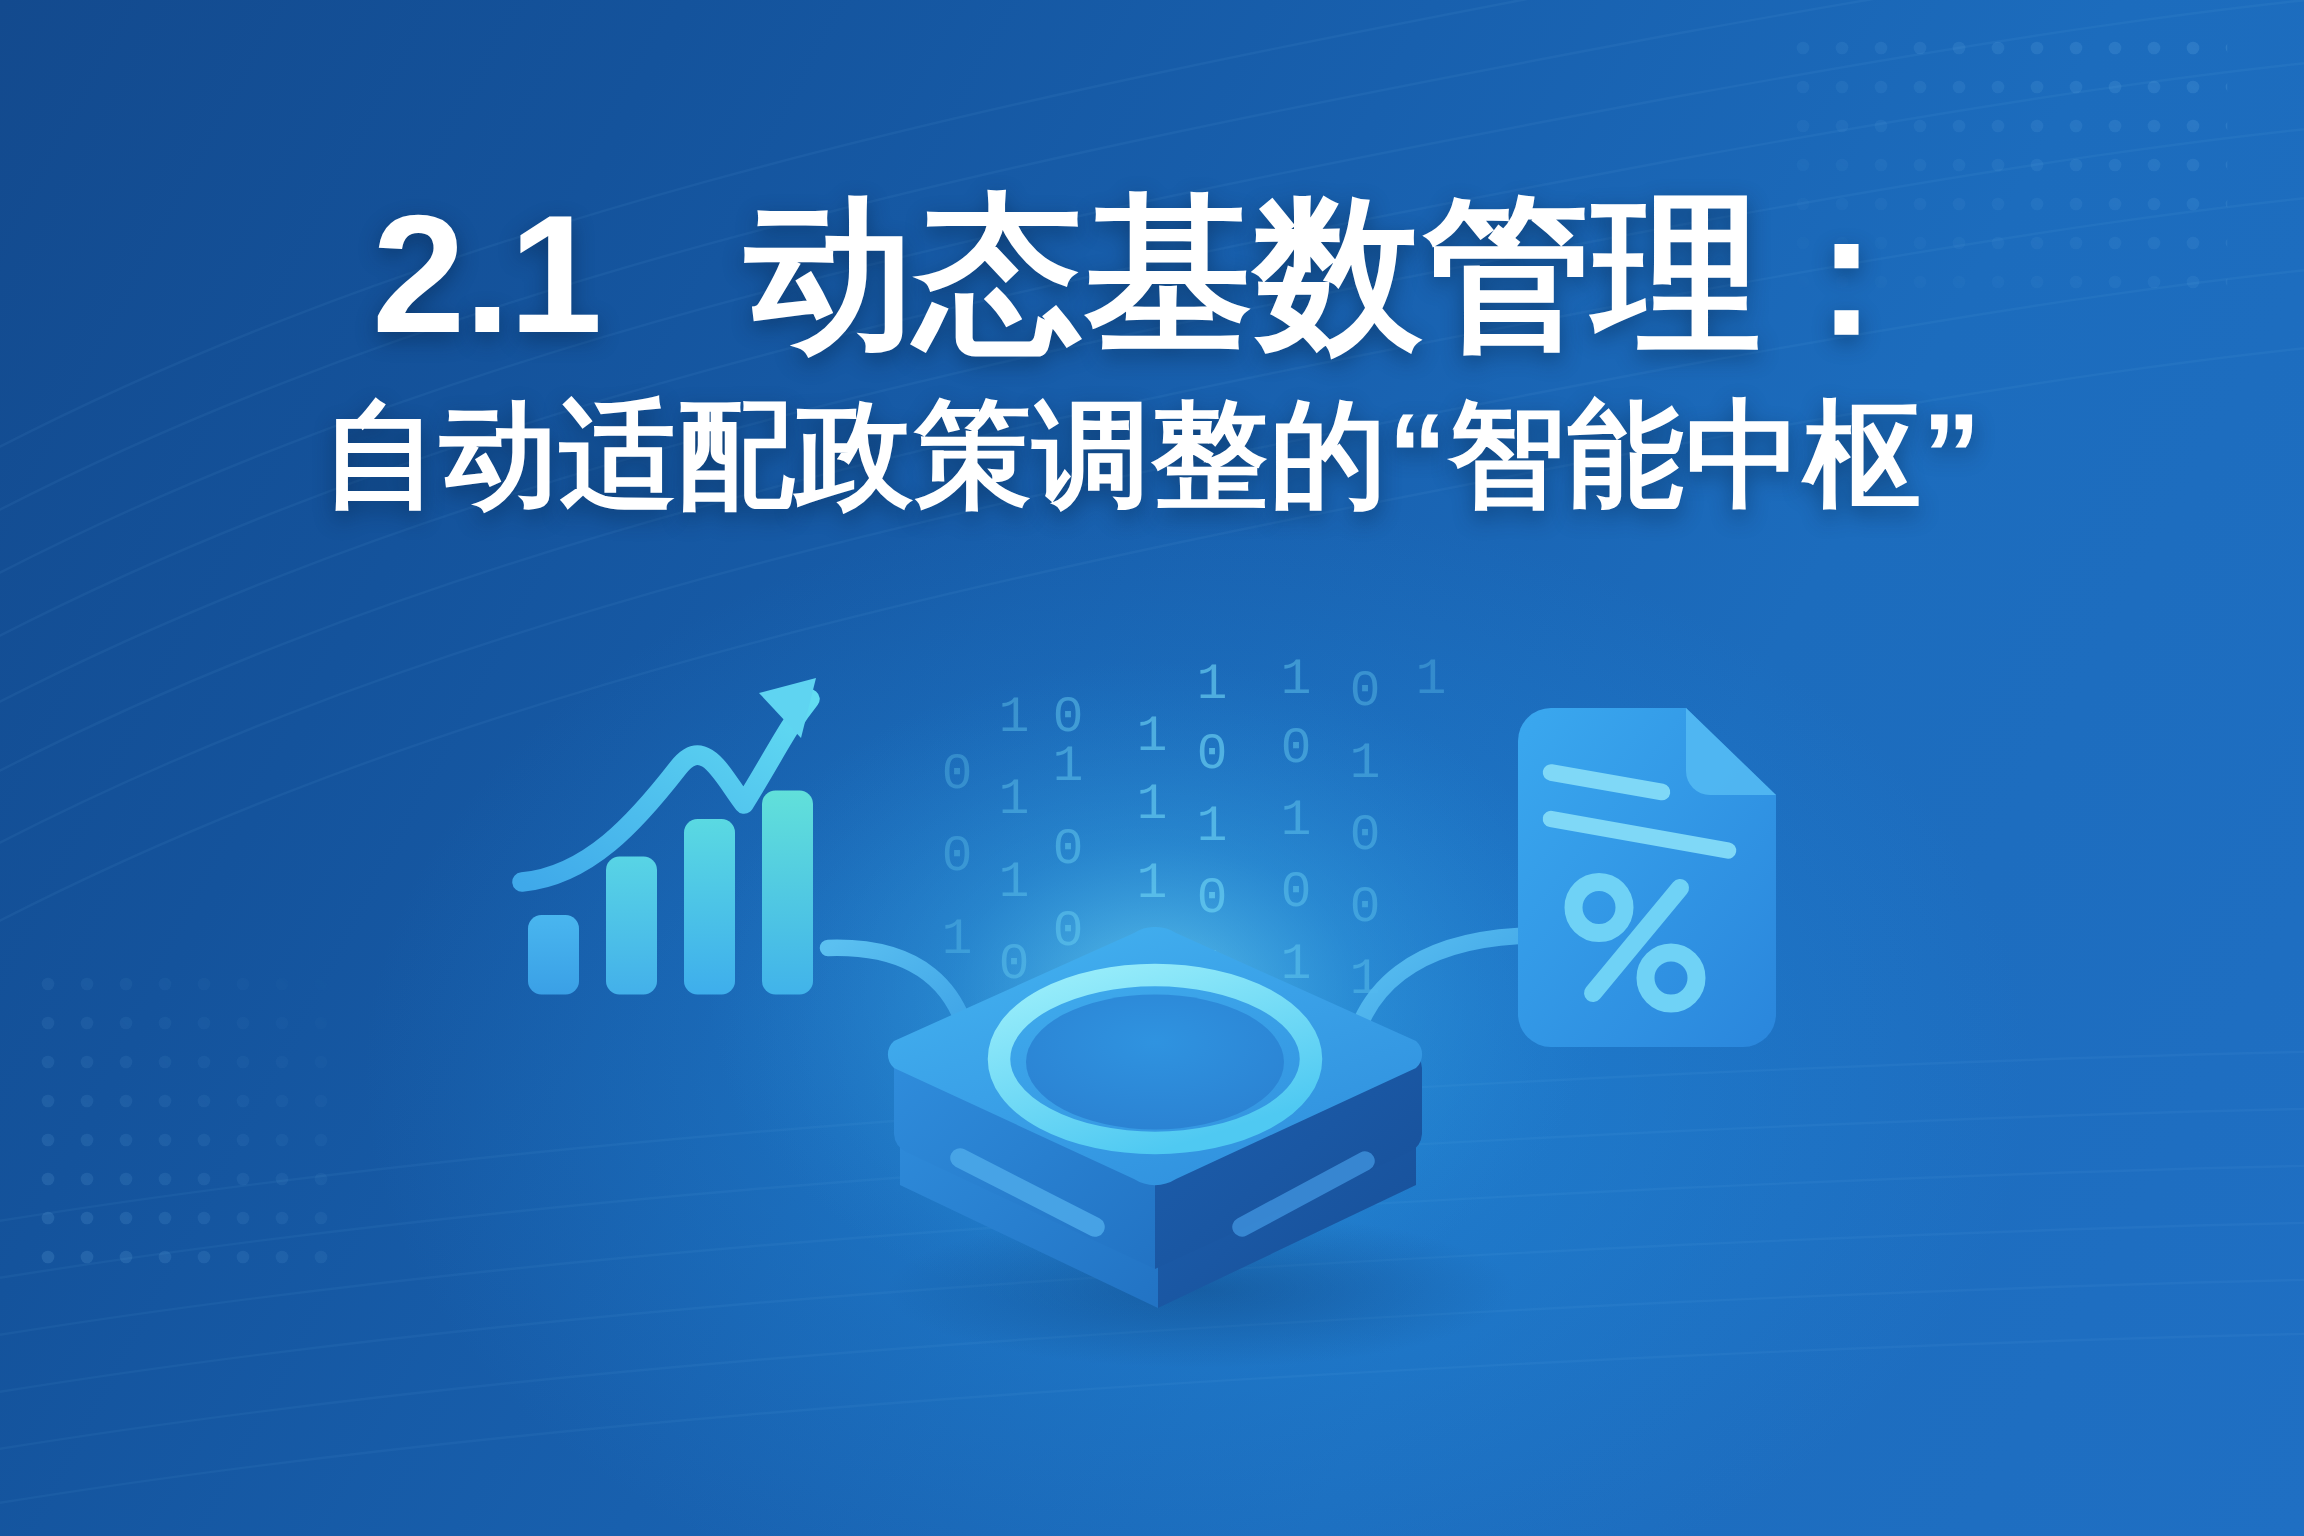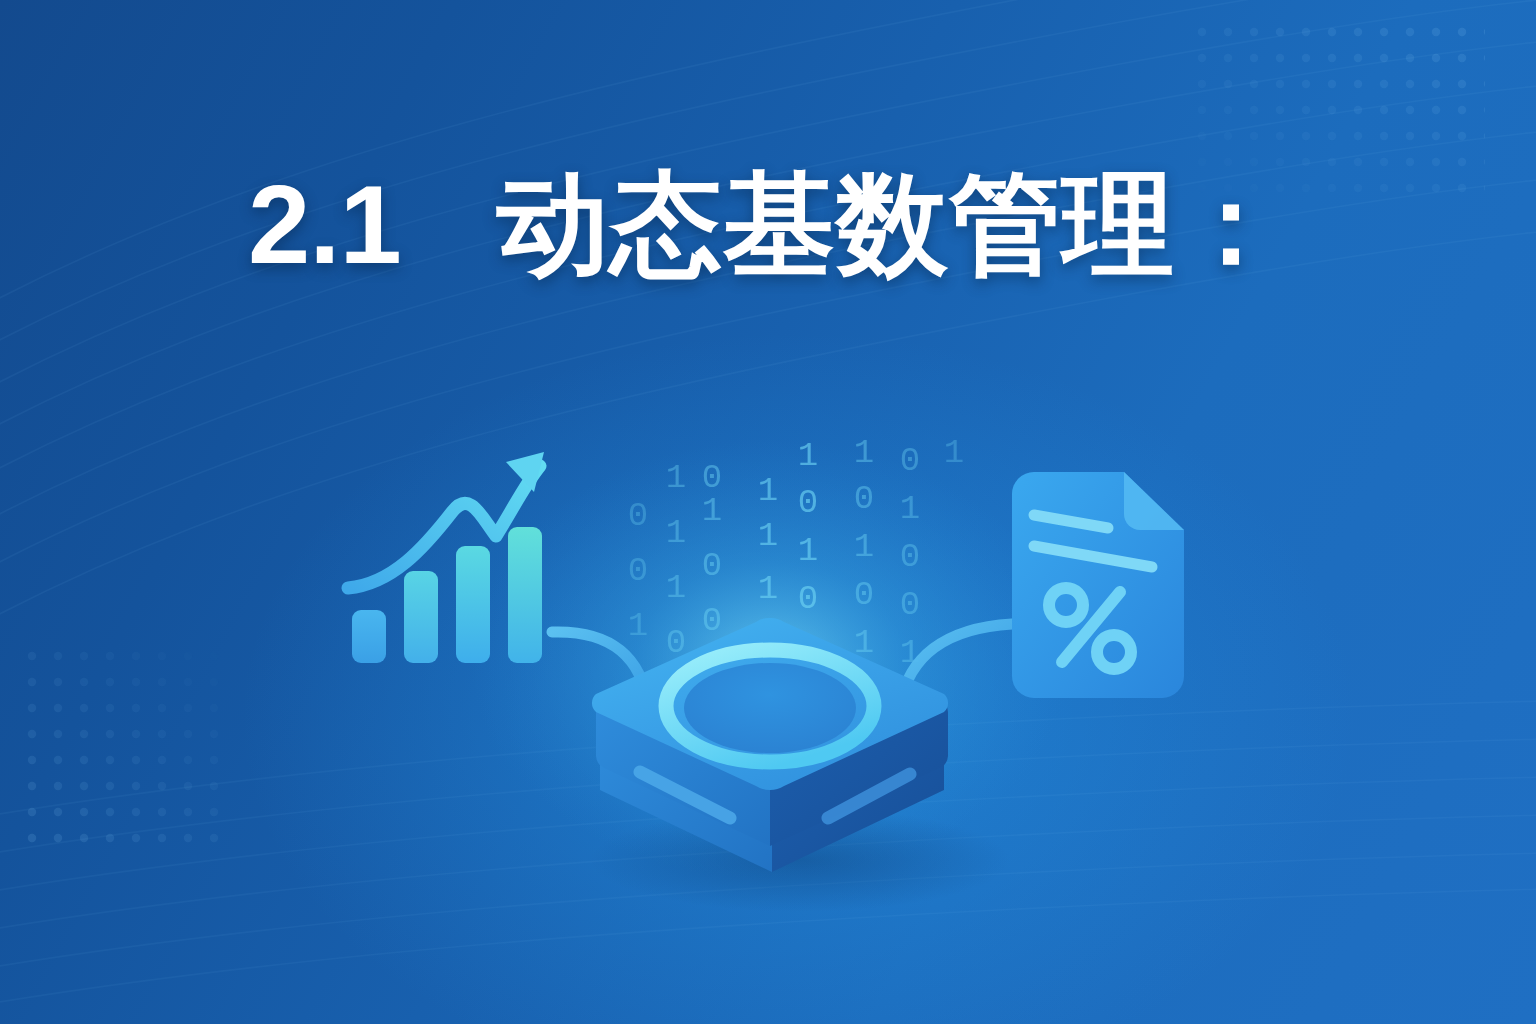--- a/index.html
+++ b/index.html
@@ -17,21 +17,20 @@
 
   
   .bg-layer{ position:absolute; inset:0; pointer-events:none; }
   #wave-lines{ opacity:.5; }
   #dots-bl, #dots-tr{ }
 
   
   #title-block{
     position:absolute; left:0; top:118px; width:1536px; text-align:center;
     z-index:6;
-    margin-top:42px;
   }
   #title-line1{
     color:#ffffff; font-size:112px; line-height:1.16; font-weight:bold;
     letter-spacing:1px; white-space:pre;
     text-shadow:0 5px 14px rgba(4,30,62,.45);
   }
   #title-line1 .num{ letter-spacing:-1px; }
   #title-line2{
     color:#ffffff; font-size:78px; line-height:1.28; font-weight:bold;
     letter-spacing:1px; margin-top:6px; white-space:pre;
@@ -92,20 +91,21 @@
       <mask id="maskTR">
         <rect x="1185" y="25" width="300" height="180" fill="url(#fadeTR)"></rect>
       </mask>
     </defs>
     <rect id="dots-bl" x="20" y="650" width="210" height="200" fill="url(#dotpat)" mask="url(#maskBL)"></rect>
     <rect id="dots-tr" x="1185" y="25" width="300" height="180" fill="url(#dotpat)" mask="url(#maskTR)"></rect>
   </svg>
 
   <div id="title-block">
     <div id="title-line1"><span class="num">2.1</span><span>&nbsp;&nbsp;&nbsp;</span><span>动态基数管理：</span></div>
+    <div id="title-line2">自动适配政策调整的“智能中枢”</div>
   </div>
 
   <svg id="illustration" viewBox="0 0 1536 1024">
     <defs>
 
       <linearGradient id="gBar1" x1="0" y1="0" x2="0" y2="1">
         <stop offset="0%" stop-color="#49b6ef"></stop>
           <stop offset="100%" stop-color="#3aa0e6"></stop>
       </linearGradient>
       <linearGradient id="gBar2" x1="0" y1="0" x2="0" y2="1">

